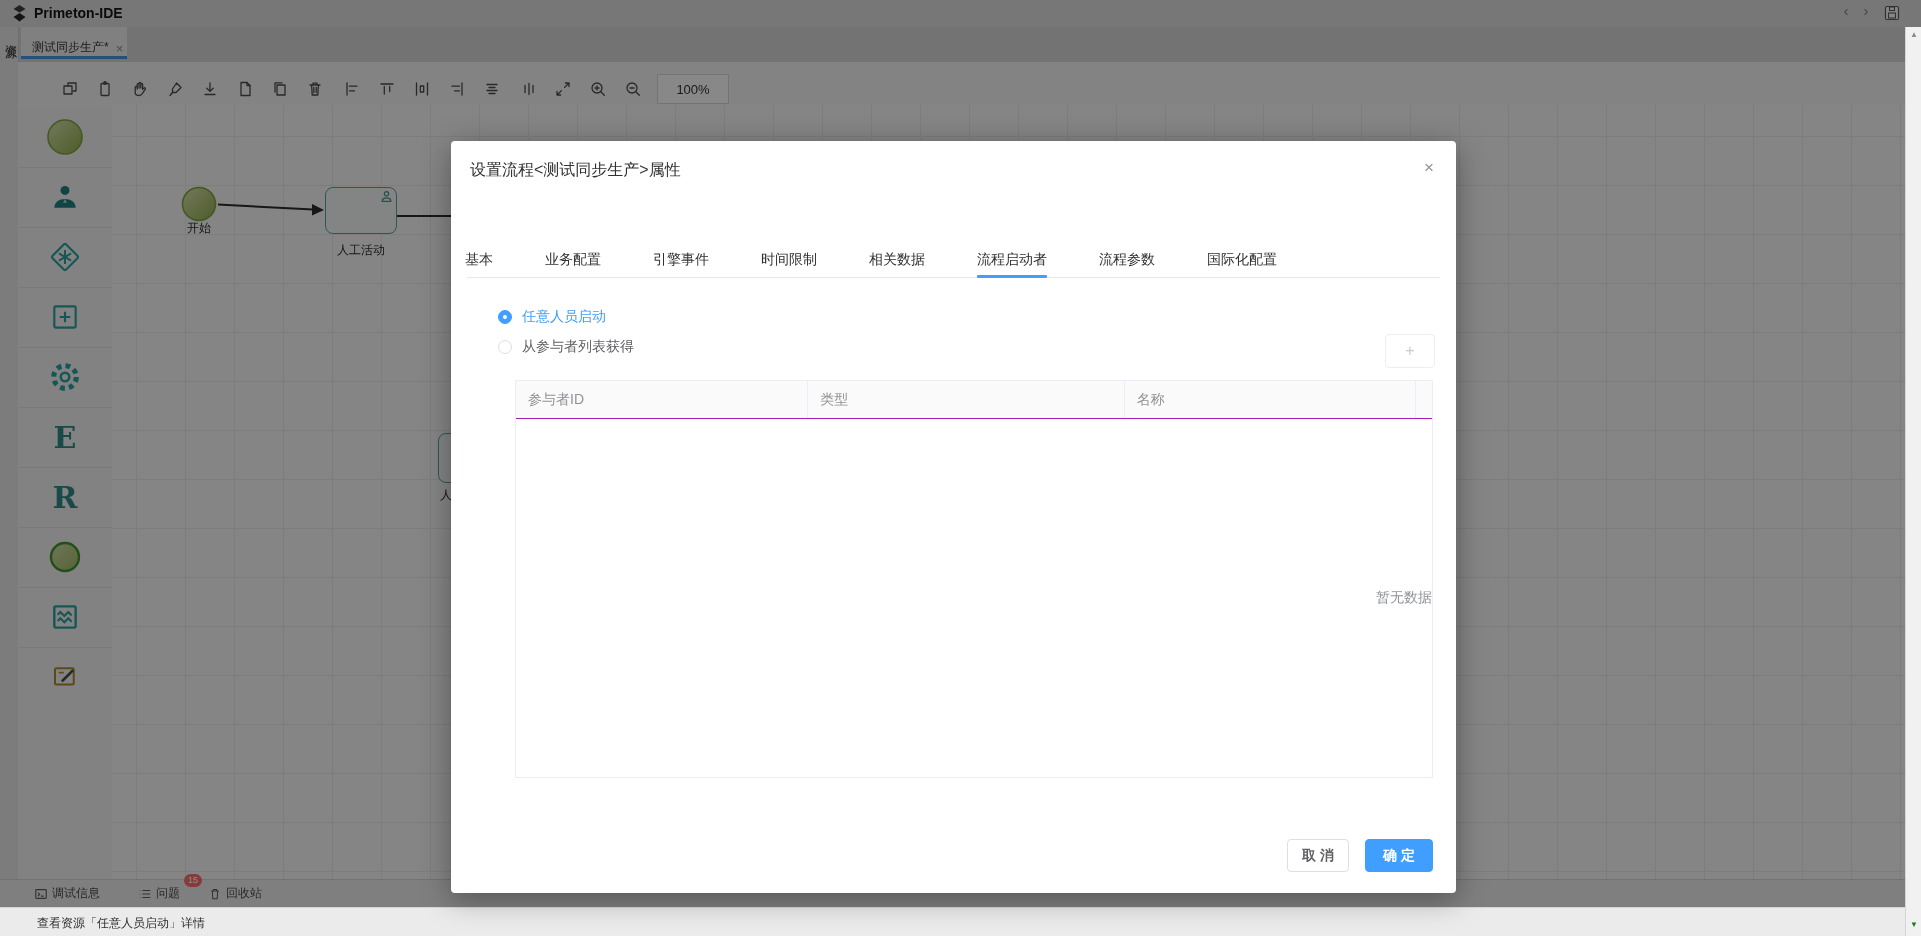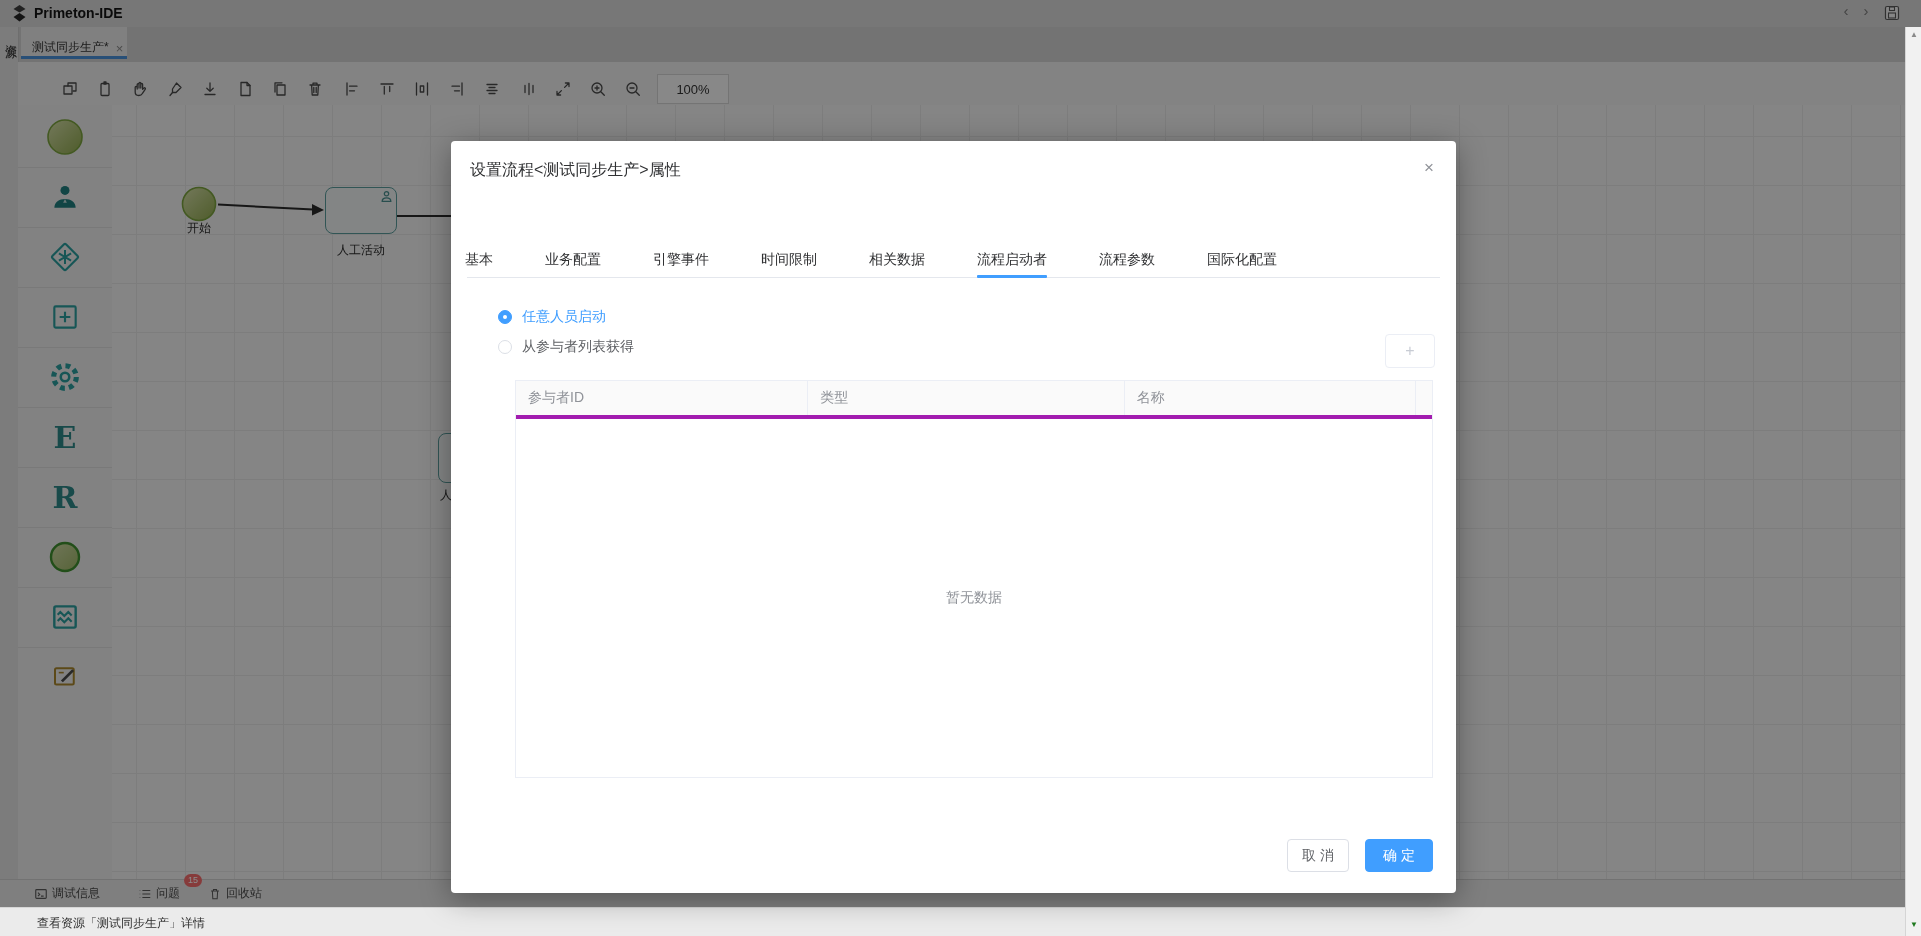--- a/index.html
+++ b/index.html
@@ -53,25 +53,25 @@
   .tabs-divider{position:absolute;left:16px;top:136px;width:973px;height:1px;background:#e4e7ed;}
   .inkbar{position:absolute;left:526px;top:134px;width:70px;height:2.5px;background:#409eff;border-radius:1px;}
   .radio-row{position:absolute;left:47px;display:flex;align-items:center;cursor:pointer;}
   .radio-outer{width:14px;height:14px;border-radius:50%;box-sizing:border-box;margin-right:10px;position:relative;}
   .radio-on{background:#409eff;border:1px solid #409eff;}
   .radio-on::after{content:"";position:absolute;left:4px;top:4px;width:4px;height:4px;border-radius:50%;background:#fff;}
   .radio-off{background:#fff;border:1px solid #dcdfe6;}
   .radio-lbl{font-size:14px;}
   .addbtn{position:absolute;left:934px;top:193px;width:48px;height:32px;border:1px solid #ebeef5;border-radius:4px;background:#fff;color:#c8ccd4;font-size:16px;display:flex;align-items:center;justify-content:center;cursor:pointer;}
   .ptable{position:absolute;left:64px;top:239px;width:918px;height:398px;border:1px solid #ebeef5;box-sizing:border-box;}
-  .thead{display:flex;height:38px;background:#fafafa;border-bottom:4px solid #a21caf;box-sizing:border-box;}
+  .thead{display:flex;height:38px;background:#fafafa;border-bottom:1px solid #a21caf;box-sizing:border-box;}
   .th{font-size:14px;color:#909399;display:flex;align-items:center;padding-left:12px;box-sizing:border-box;border-right:1px solid #ebeef5;}
-  .tbody{height:358px;display:flex;align-items:center;justify-content:center;}
+  .tbody{height:358px;display:flex;align-items:center;justify-content:flex-end;}
   .emptytxt{font-size:14px;color:#909399;}
-  .btn{position:absolute;top:698px;height:33px;border-radius:4px;font-size:14px;display:flex;align-items:center;justify-content:center;cursor:pointer;box-sizing:border-box;}
+  .btn{position:absolute;top:698px;height:33px;border-radius:4px;font-size:14px;display:flex;align-items:center;justify-content:center;cursor:pointer;box-sizing:border-box;font-weight:bold;}
   .btn-cancel{left:836px;width:62px;background:#fff;border:1px solid #dcdfe6;color:#606266;}
   .btn-ok{left:914px;width:68px;background:#409eff;border:1px solid #409eff;color:#fff;}
 </style>
 </head>
 <body>
 
 <div class="app">
 
   <div class="abs titlebar">
     <svg class="abs" style="left:10px;top:4px" width="19" height="19" viewBox="0 0 19 19">
@@ -315,21 +315,21 @@
     <span class="badge">15</span>
     <div class="bbitem" style="left:208px">
       <svg width="14" height="14" viewBox="0 0 18 18">
           <path d="M4 5h10M7 5V3.2h4V5M5.6 5l.6 10h5.6l.6-10"></path>
         </svg>
       <span>回收站</span>
     </div>
   </div>
 
   <div class="abs statusbar">
-    <span class="txt">查看资源「测试同步生产」详情</span>
+    <span class="txt">查看资源「任意人员启动」详情</span>
   </div>
 
   <div class="abs scrollbar">
     <span class="sb-arrow" style="top:3px;color:#8a8a8a">▲</span>
     <span class="sb-arrow" style="top:893px;color:#1f7a1f">▼</span>
   </div>
 
   <div class="abs dim"></div>
   <div class="abs dimcorner"></div>
 

